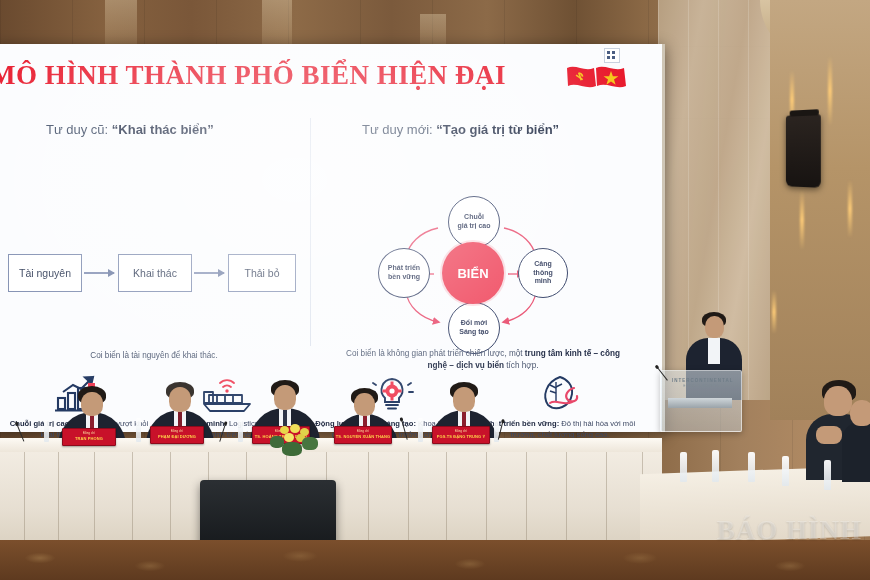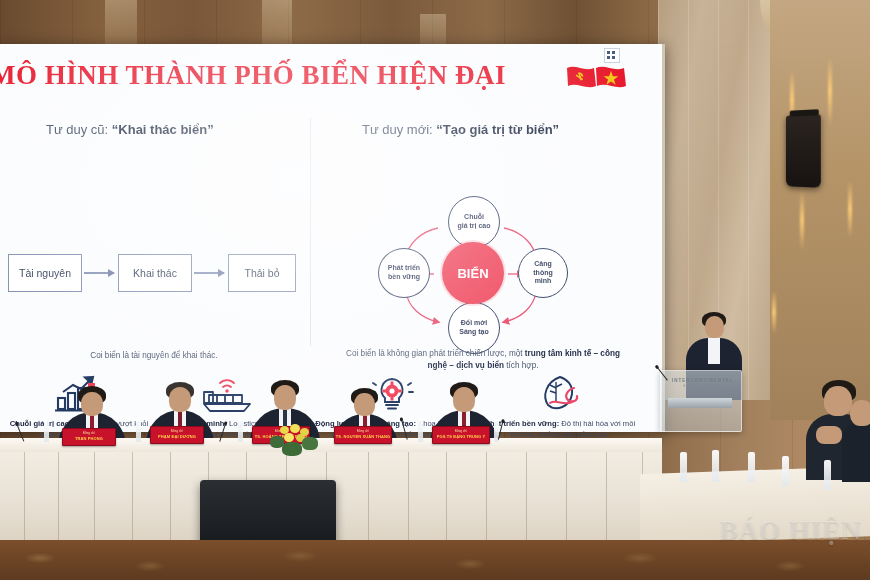--- a/index.html
+++ b/index.html
@@ -481,15 +481,15 @@
   <div class="bottle" style="left:748px;top:452px;height:30px;width:7px;"></div>
   <div class="bottle" style="left:782px;top:456px;height:30px;width:7px;"></div>
   <div class="bottle" style="left:824px;top:460px;height:30px;width:7px;"></div>
 
   <div class="front-monitor"></div>
 
   <div class="carpet">
     <div class="carpet-pat"></div>
   </div>
 
-  <div class="watermark">BÁO HIỆN</div>
+  <div class="watermark">BÁO HÌNH</div>
 
 </div>
 
 </body></html>

